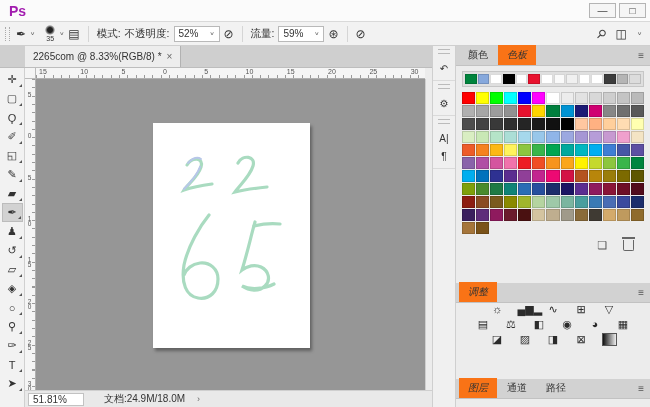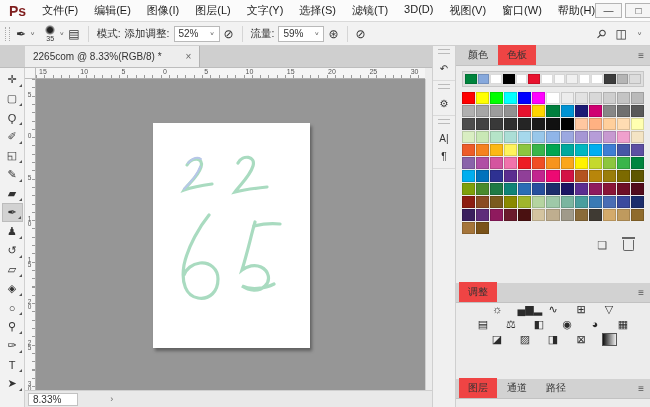--- a/index.html
+++ b/index.html
@@ -1,21 +1,21 @@
 <!DOCTYPE html>
 <html><head>
 <meta charset="utf-8">
 <style>
   html,body{margin:0;padding:0;background:#ddd;}
   .app{position:relative;width:650px;height:407px;font-family:"Liberation Sans",sans-serif;
        background:#ececec;overflow:hidden;user-select:none;}
   
   .titlebar{position:absolute;top:0;left:0;width:650px;height:22px;background:#fbfbfb;
             border-bottom:1px solid #d9d9d9;display:flex;align-items:center;box-sizing:border-box;}
-  .logo{color:#7f1d1d;font-weight:bold;font-size:14px;margin:0 16px 0 9px;}
+  .logo{color:#a21caf;font-weight:bold;font-size:14px;margin:0 16px 0 9px;}
   .menubar{display:flex;gap:16px;font-size:11px;color:#1d1d1d;}
   .menu-item{cursor:default;white-space:nowrap;}
   .wincontrols{margin-left:auto;display:flex;gap:3px;margin-right:4px;}
   .winbtn{width:27px;height:15px;border:1px solid #b4b4b4;background:#f5f5f5;font-size:10px;
           line-height:13px;text-align:center;color:#444;box-sizing:border-box;}
   
   .optionsbar{position:absolute;top:22px;left:0;width:650px;height:24px;background:#f2f2f2;
               border-bottom:1px solid #cfcfcf;display:flex;align-items:center;font-size:10.5px;
               color:#333;gap:4px;padding-left:5px;box-sizing:border-box;}
   .grip{width:3px;height:14px;border-left:1px dotted #aaa;border-right:1px dotted #aaa;margin-right:2px;}
@@ -27,21 +27,21 @@
   .brush-preview{display:inline-flex;flex-direction:column;align-items:center;line-height:1;margin-left:6px;}
   .dot{width:10px;height:10px;border-radius:50%;
        background:radial-gradient(circle,#222 35%,rgba(34,34,34,0) 75%);}
   .bsize{font-size:7px;color:#333;}
   .searchzone{margin-left:auto;display:flex;align-items:center;gap:10px;margin-right:8px;}
   .search-ic{display:inline-block;transform:rotate(45deg);font-size:12px;color:#444;}
   
   .tabbar{position:absolute;top:46px;left:0;width:432px;height:22px;background:#cfcfcf;
           border-bottom:1px solid #bdbdbd;display:flex;align-items:flex-end;box-sizing:border-box;}
   .doctab{height:21px;background:#ededed;border-right:1px solid #b2b2b2;display:flex;align-items:center;
-          padding:0 8px;font-size:10px;color:#333;gap:24px;margin-left:25px;white-space:nowrap;}
+          padding:0 8px;font-size:10px;color:#333;gap:5px;margin-left:25px;white-space:nowrap;}
   .closex{color:#666;font-size:10px;}
   
   .toolbar{position:absolute;top:68px;left:0;width:25px;height:339px;background:#f2f2f2;
            border-right:1px solid #d0d0d0;display:flex;flex-direction:column;align-items:center;
            padding-top:2px;box-sizing:border-box;}
   .tool{width:21px;height:19px;display:flex;align-items:center;justify-content:center;font-size:11px;
         color:#333;position:relative;box-sizing:border-box;}
   .tool.selected{background:#d2d2d2;border:1px solid #bcbcbc;}
   .tool::after{content:"";position:absolute;right:1px;bottom:2px;
                border-left:3px solid transparent;border-bottom:3px solid #555;}
@@ -78,21 +78,21 @@
               flex-direction:column;align-items:center;gap:7px;}
   .rail-grip{width:12px;height:3px;border-top:1px solid #bbb;border-bottom:1px solid #bbb;margin:2px auto 2px;}
   .rail-icon{font-size:10px;color:#333;}
   
   .rightcol{position:absolute;top:46px;left:455px;width:195px;height:361px;background:#ececec;
             border-left:1px solid #cfcfcf;box-sizing:border-box;display:flex;flex-direction:column;}
   .panel{position:relative;}
   .ptabs{height:20px;background:#d2d2d2;display:flex;align-items:flex-end;padding-left:3px;gap:1px;
          border-bottom:1px solid #c2c2c2;box-sizing:border-box;}
   .ptab{font-size:10px;color:#333;padding:3px 9px 3px;white-space:nowrap;}
-  .ptab.active{background:#ef4444;}
+  .ptab.active{background:#f97316;font-style:italic;}
   .pmenu{margin-left:auto;margin-right:6px;color:#555;font-size:10px;align-self:center;}
   .swatches-panel{height:237px;}
   .swatches-body{padding:5px 6px 0;}
   .recent{display:grid;grid-template-columns:repeat(14,1fr);gap:1px;background:#dfdfdf;
           border:1px solid #c6c6c6;padding:2px;margin-bottom:5px;}
   .recent .sw{height:10px;}
   .grid{display:grid;grid-template-columns:repeat(13,1fr);gap:1px;}
   .grid .sw{height:12px;}
   .sw{border:1px solid rgba(0,0,0,.14);box-sizing:border-box;}
   .pfooter{display:flex;justify-content:flex-end;align-items:center;gap:16px;padding:5px 10px 0;color:#555;}
@@ -107,53 +107,40 @@
   .gradient-chip{background:linear-gradient(90deg,#111,#eee);border:1px solid #555;box-sizing:border-box;}
   .bottom-tabs{height:20px;}
 </style>
 </head>
 <body>
 
 <div class="app">
 
   <div class="titlebar">
     <span class="logo">Ps</span>
-    <div class="menubar">
-        <span class="menu-item">文件(F)</span>
-        <span class="menu-item">编辑(E)</span>
-        <span class="menu-item">图像(I)</span>
-        <span class="menu-item">图层(L)</span>
-        <span class="menu-item">文字(Y)</span>
-        <span class="menu-item">选择(S)</span>
-        <span class="menu-item">滤镜(T)</span>
-        <span class="menu-item">3D(D)</span>
-        <span class="menu-item">视图(V)</span>
-        <span class="menu-item">窗口(W)</span>
-        <span class="menu-item">帮助(H)</span>
-      </div>
     <div class="wincontrols">
       <span class="winbtn">—</span>
       <span class="winbtn">□</span>
 
     </div>
   </div>
 
   <div class="optionsbar">
     <span class="grip"></span>
     <span class="opt-icon">✒</span>
     <span class="chev">∨</span>
     <span class="brush-preview">
       <span class="dot"></span>
       <span class="bsize">35</span>
     </span>
     <span class="chev">∨</span>
     <span class="opt-icon">▤</span>
     <span class="sep"></span>
     <span>模式:</span>
-    <span>添加调整:</span>
+    <span>不透明度:</span>
     <span class="select" style="width:46px;">
       <span>52%</span>
       <span class="chev">∨</span>
     </span>
     <span class="opt-icon">⊘</span>
     <span class="sep"></span>
     <span>流量:</span>
     <span class="select" style="width:46px;">
       <span>59%</span>
       <span class="chev">∨</span>
@@ -228,21 +215,22 @@
           <path d="M85 40 C90 31 103 33 100 43 C97 53 87 62 82 69 C90 67 104 65 114 64" stroke="#a9dbc0" stroke-width="3.2" fill="none" stroke-linecap="round"></path>
           <path d="M56 92 C47 103 35 123 31 142 C28 160 33 173 45 175 C57 177 65 168 65 156 C65 146 57 139 47 140 C39 141 33 146 31 152" stroke="#a9dbc0" stroke-width="3.2" fill="none" stroke-linecap="round"></path>
           <path d="M102 99 C98 113 94 131 89 147 C94 143 102 141 108 144 C116 148 118 157 112 163 C106 169 96 168 89 163 C97 167 112 166 121 161" stroke="#a9dbc0" stroke-width="3.2" fill="none" stroke-linecap="round"></path>
           <path d="M101 103 C109 101 119 100 127 101" stroke="#a9dbc0" stroke-width="3.2" fill="none" stroke-linecap="round"></path>
         </svg>
     </div>
   </div>
   <div class="vstrip"></div>
 
   <div class="statusbar">
-    <span class="zoombox">8.33%</span>
+    <span class="zoombox">51.81%</span>
+    <span class="docinfo">文档:24.9M/18.0M</span>
     <span class="chevr">›</span>
   </div>
 
   <div class="rail">
       <div class="rail-group">
         <span class="rail-grip"></span>
         <span class="rail-icon">↶</span>
       </div>
       <div class="rail-group">
         <span class="rail-grip"></span>

